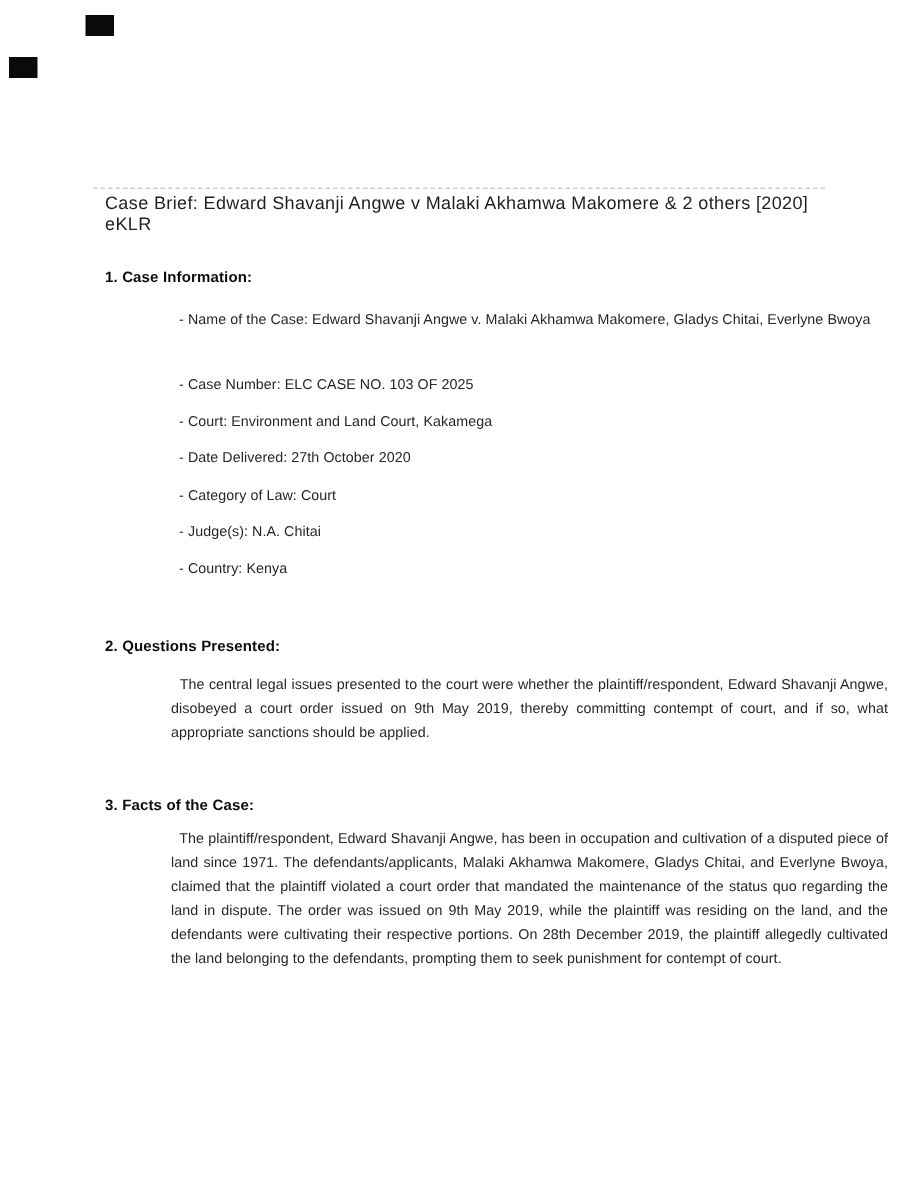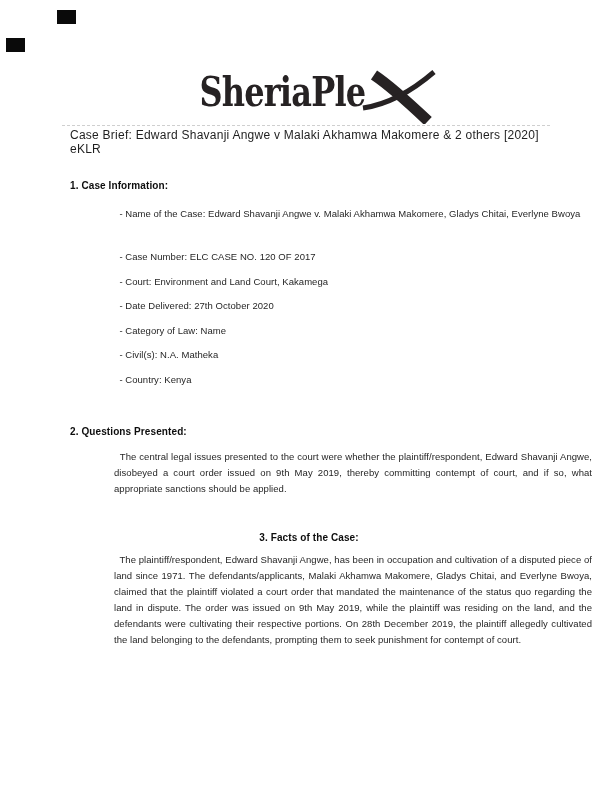--- a/index.html
+++ b/index.html
@@ -55,21 +55,21 @@
   .heading{
     position:absolute;
     left:70px;width:478px;
     font-size:10px;line-height:14px;
     font-weight:700;
     color:#0d0d0d;
     letter-spacing:0.1px;
   }
   .h-case-info{top:179px;}
   .h-questions{top:425px;}
-  .h-facts{top:531px;text-align:center;}
+  .h-facts{top:531px;}
   .h-procedural{top:701px;}
   .body-text{
     position:absolute;
     left:70px;width:478px;
     font-size:9.5px;line-height:16px;
     letter-spacing:0.05px;
     color:#262626;
     text-align:justify;
     white-space:pre-wrap;
     margin-left:44px;
@@ -95,40 +95,33 @@
   .p-facts{top:552px;}
 </style>
 </head>
 <body>
 
 <div class="page">
 
   <div class="scan-mark m1"></div>
   <div class="scan-mark m2"></div>
 
-  <div class="logo">
-    <span class="logo-wordmark">SheriaPle</span>
-    <svg class="logo-x" width="74" height="54" viewBox="0 0 74 54">
-      <path d="M12 5 Q 30 17 66 51" stroke="#262223" stroke-width="11" fill="none"></path>
-      <path d="M1 38 Q 36 33 72 2" stroke="#262223" stroke-width="5" fill="none"></path>
-    </svg>
-  </div>
 
   <div class="divider"></div>
 
   <div class="doc-title">Case Brief: Edward Shavanji Angwe v Malaki Akhamwa Makomere &amp; 2 others [2020] eKLR</div>
 
   <div class="heading h-case-info">1. Case Information:</div>
 
   <div class="item it-0">  - Name of the Case: Edward Shavanji Angwe v. Malaki Akhamwa Makomere, Gladys Chitai, Everlyne Bwoya</div>
-  <div class="item it-1">  - Case Number: ELC CASE NO. 120 OF 2017</div>
+  <div class="item it-1">  - Case Number: ELC CASE NO. 103 OF 2025</div>
   <div class="item it-2">  - Court: Environment and Land Court, Kakamega</div>
   <div class="item it-3">  - Date Delivered: 27th October 2020</div>
-  <div class="item it-4">  - Category of Law: Name</div>
-  <div class="item it-5">  - Civil(s): N.A. Matheka</div>
+  <div class="item it-4">  - Category of Law: Court</div>
+  <div class="item it-5">  - Judge(s): N.A. Chitai</div>
   <div class="item it-6">  - Country: Kenya</div>
 
   <div class="heading h-questions">2. Questions Presented:</div>
   <div class="body-text p-questions">  The central legal issues presented to the court were whether the plaintiff/respondent, Edward Shavanji Angwe, disobeyed a court order issued on 9th May 2019, thereby committing contempt of court, and if so, what appropriate sanctions should be applied.</div>
 
   <div class="heading h-facts">3. Facts of the Case:</div>
   <div class="body-text p-facts">  The plaintiff/respondent, Edward Shavanji Angwe, has been in occupation and cultivation of a disputed piece of land since 1971. The defendants/applicants, Malaki Akhamwa Makomere, Gladys Chitai, and Everlyne Bwoya, claimed that the plaintiff violated a court order that mandated the maintenance of the status quo regarding the land in dispute. The order was issued on 9th May 2019, while the plaintiff was residing on the land, and the defendants were cultivating their respective portions. On 28th December 2019, the plaintiff allegedly cultivated the land belonging to the defendants, prompting them to seek punishment for contempt of court.</div>
 
 
 </div>

